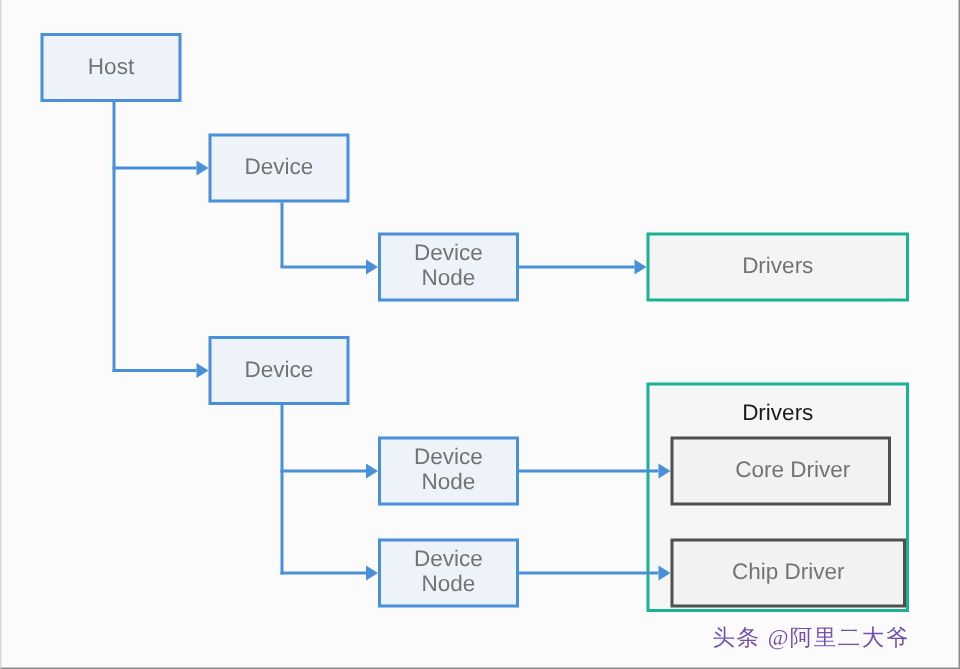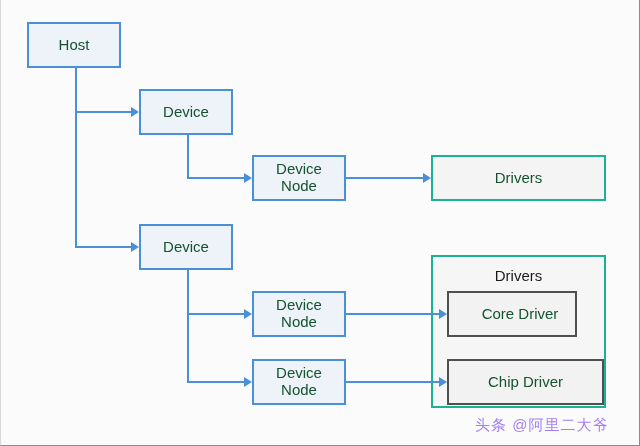--- a/index.html
+++ b/index.html
@@ -22,21 +22,21 @@
 
   
   .node {
     position: absolute;
     box-sizing: border-box;
     display: flex;
     align-items: center;
     justify-content: center;
     text-align: center;
     line-height: 1.12;
-    color: #14532d;
+    color: #737373;
     white-space: pre-line;
   }
 
   .node.blue {
     background: #eef2f9;
     border: 2px solid #4a90d9;
     font-size: 15px;
   }
 
   .node.teal {
@@ -80,25 +80,25 @@
     width: 0;
     height: 0;
     border-top: 5px solid transparent;
     border-bottom: 5px solid transparent;
     border-left: 8px solid #4a90d9;
   }
 
   .watermark {
     position: absolute;
     font-size: 15px;
-    color: #8b5cf6;
+    color: #4c1d95;
     opacity: .78;
     letter-spacing: 1px;
     white-space: nowrap;
-    font-family: Liberation Sans, sans-serif;
+    font-family: Liberation Serif, serif;
   }
 </style>
 </head>
 <body>
 
 <div id="canvas">
 
   <div class="vline" style="left:74px; top:68px; height:180px;"></div>
 
   <div class="hline" style="left:74px; top:111px; width:56px;"></div>
@@ -141,20 +141,20 @@
 Node</div>
 
   <div class="node blue" style="left:251px; top:359px; width:94px; height:46px; z-index:4;">Device
 Node</div>
 
   <div class="node teal" style="left:430px; top:155px; width:175px; height:46px; z-index:4;">Drivers</div>
 
   <div class="group" style="left:430px; top:255px; width:175px; height:153px; z-index:5;">
     <div class="group-title" style="top:10px;">Drivers</div>
 
-    <div class="node gray" style="left:14px; top:34px; width:130px; height:46px;padding-left:16px;">Core Driver</div>
+    <div class="node gray" style="left:14px; top:34px; width:147px; height:46px;padding-left:16px;">Core Driver</div>
 
     <div class="node gray" style="left:14px; top:102px; width:157px; height:46px;">Chip Driver</div>
   </div>
 
   <div class="watermark" style="left:474px; top:416px;">头条 @阿里二大爷</div>
 
 </div>
 
 </body></html>

